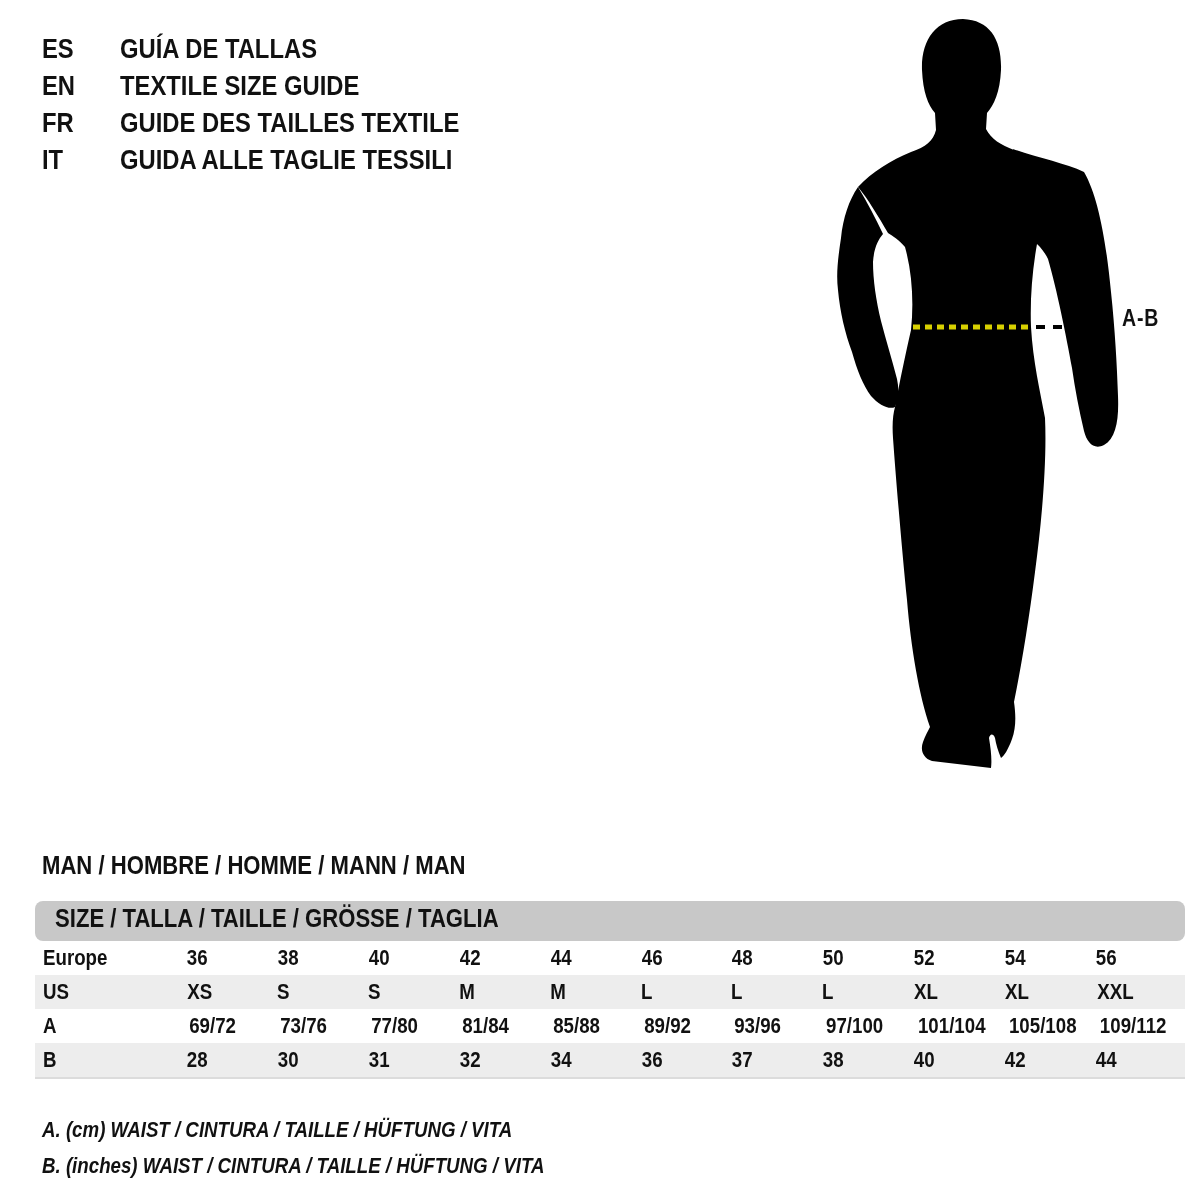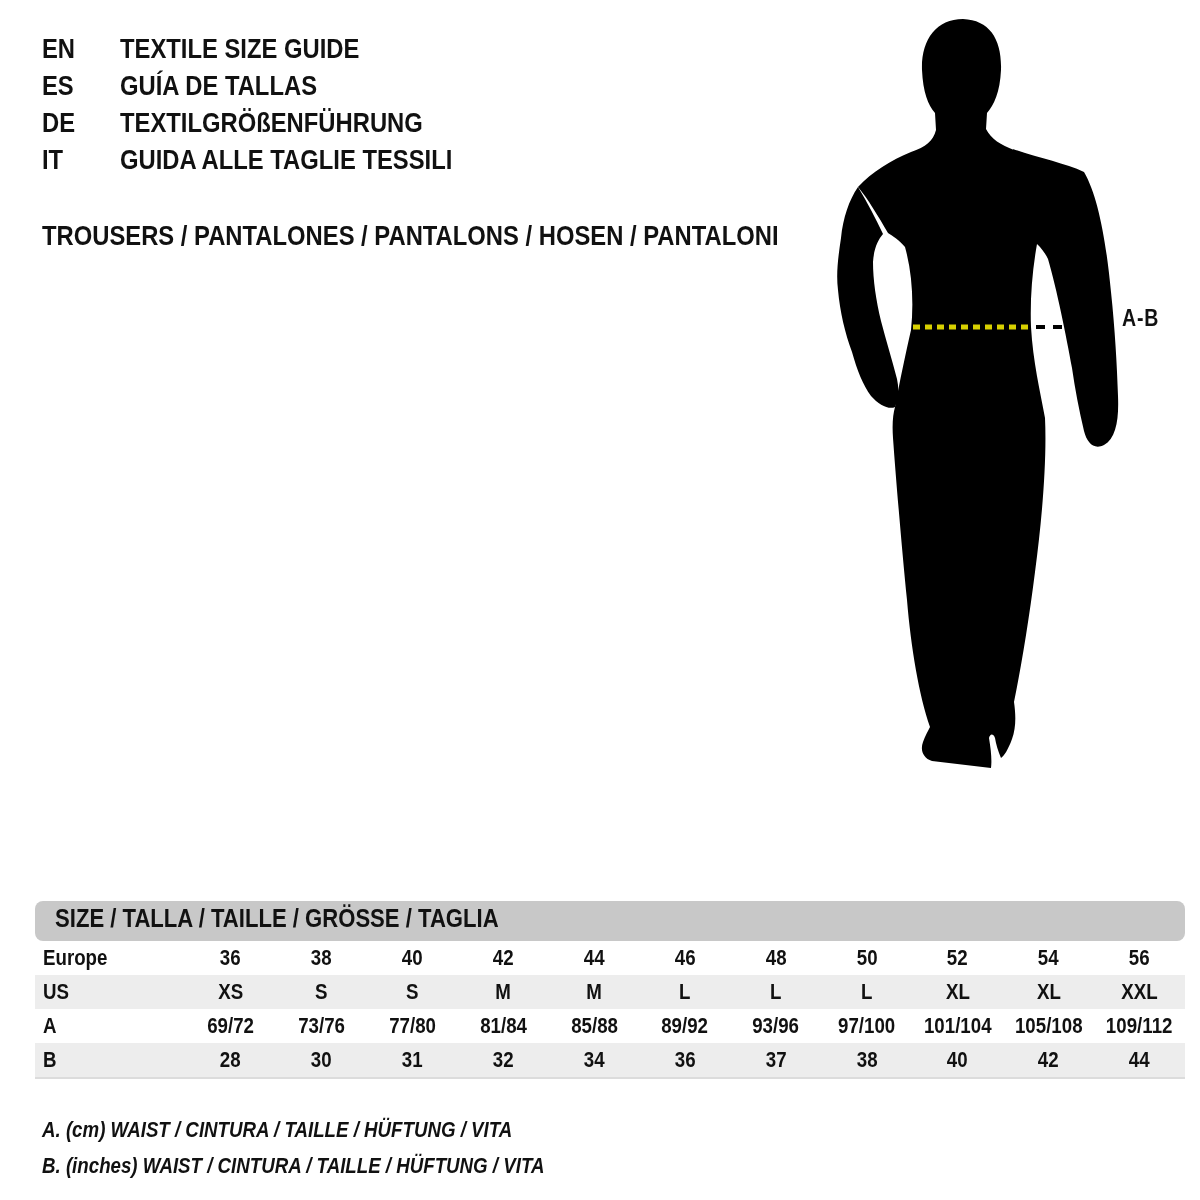--- a/index.html
+++ b/index.html
@@ -24,53 +24,50 @@
 
   
   .gender{position:absolute;left:42px;top:850px;font-size:26px;line-height:30px;}
 
   
   .size-table{position:absolute;left:35px;top:901px;width:1150px;border-bottom:2px solid #dcdcdc;}
   .st-header{height:40px;line-height:34px;font-size:26px;padding-left:20px;box-sizing:border-box;border-radius:8px;}
   .st-row{display:flex;height:34px;line-height:34px;font-size:22px;}
   .st-row.alt{background:#ededed;}
   .st-label{flex:0 0 150px;width:150px;padding-left:8px;box-sizing:border-box;text-decoration:underline;}
-  .st-cell{flex:1 1 0;text-align:center;}
+  .st-cell{flex:1 1 0;}
 
   
   .notes{position:absolute;left:42px;top:1112px;font-size:22px;line-height:36px;font-style:italic;}
   .notes .note{height:36px;}
 </style>
 </head>
 <body>
 
 <div id="page">
 
   <div class="lang-block">
     <div class="lang-row">
+      <span class="lang-code"><span class="c">ES</span></span>
+      <span class="c">GUÍA DE TALLAS</span>
+    </div>
+    <div class="lang-row">
       <span class="lang-code"><span class="c">EN</span></span>
       <span class="c">TEXTILE SIZE GUIDE</span>
     </div>
     <div class="lang-row">
-      <span class="lang-code"><span class="c">ES</span></span>
-      <span class="c">GUÍA DE TALLAS</span>
-    </div>
-    <div class="lang-row">
-      <span class="lang-code"><span class="c">DE</span></span>
-      <span class="c">TEXTILGRÖßENFÜHRUNG</span>
+      <span class="lang-code"><span class="c">FR</span></span>
+      <span class="c">GUIDE DES TAILLES TEXTILE</span>
     </div>
     <div class="lang-row">
       <span class="lang-code"><span class="c">IT</span></span>
       <span class="c">GUIDA ALLE TAGLIE TESSILI</span>
     </div>
   </div>
 
-  <div class="category">
-    <span class="c">TROUSERS / PANTALONES / PANTALONS / HOSEN / PANTALONI</span>
-  </div>
 
   <svg class="fig-svg" width="1200" height="1200" viewBox="0 0 1200 1200">
 
     <path d="M963 19
              C990 20 1002 40 1001 70
              C1000 92 994 105 987 113
              L986 129
              C991 139 1001 145 1014 150
              C1036 157 1056 163 1070 174
              C1063 196 1044 220 1037 244
@@ -124,20 +121,23 @@
 
     <line x1="913" y1="327" x2="1030" y2="327" stroke-width="5" stroke-dasharray="7 5" stroke="#d8d000"></line>
 
     <line x1="1036" y1="327" x2="1119" y2="327" stroke-width="4" stroke-dasharray="9 8" stroke="#000000"></line>
   </svg>
 
   <div class="ab-label">
     <span class="c">A-B</span>
   </div>
 
+  <div class="gender">
+    <span class="c">MAN / HOMBRE / HOMME / MANN / MAN</span>
+  </div>
 
   <div class="size-table">
     <div class="st-header" style="background:#c8c8c8;">
       <span class="c">SIZE / TALLA / TAILLE / GRÖSSE / TAGLIA</span>
     </div>
 
     <div class="st-row">
       <div class="st-label"><span class="c">Europe</span></div>
       <div class="st-cell"><span class="c cc">36</span></div>
       <div class="st-cell"><span class="c cc">38</span></div>

